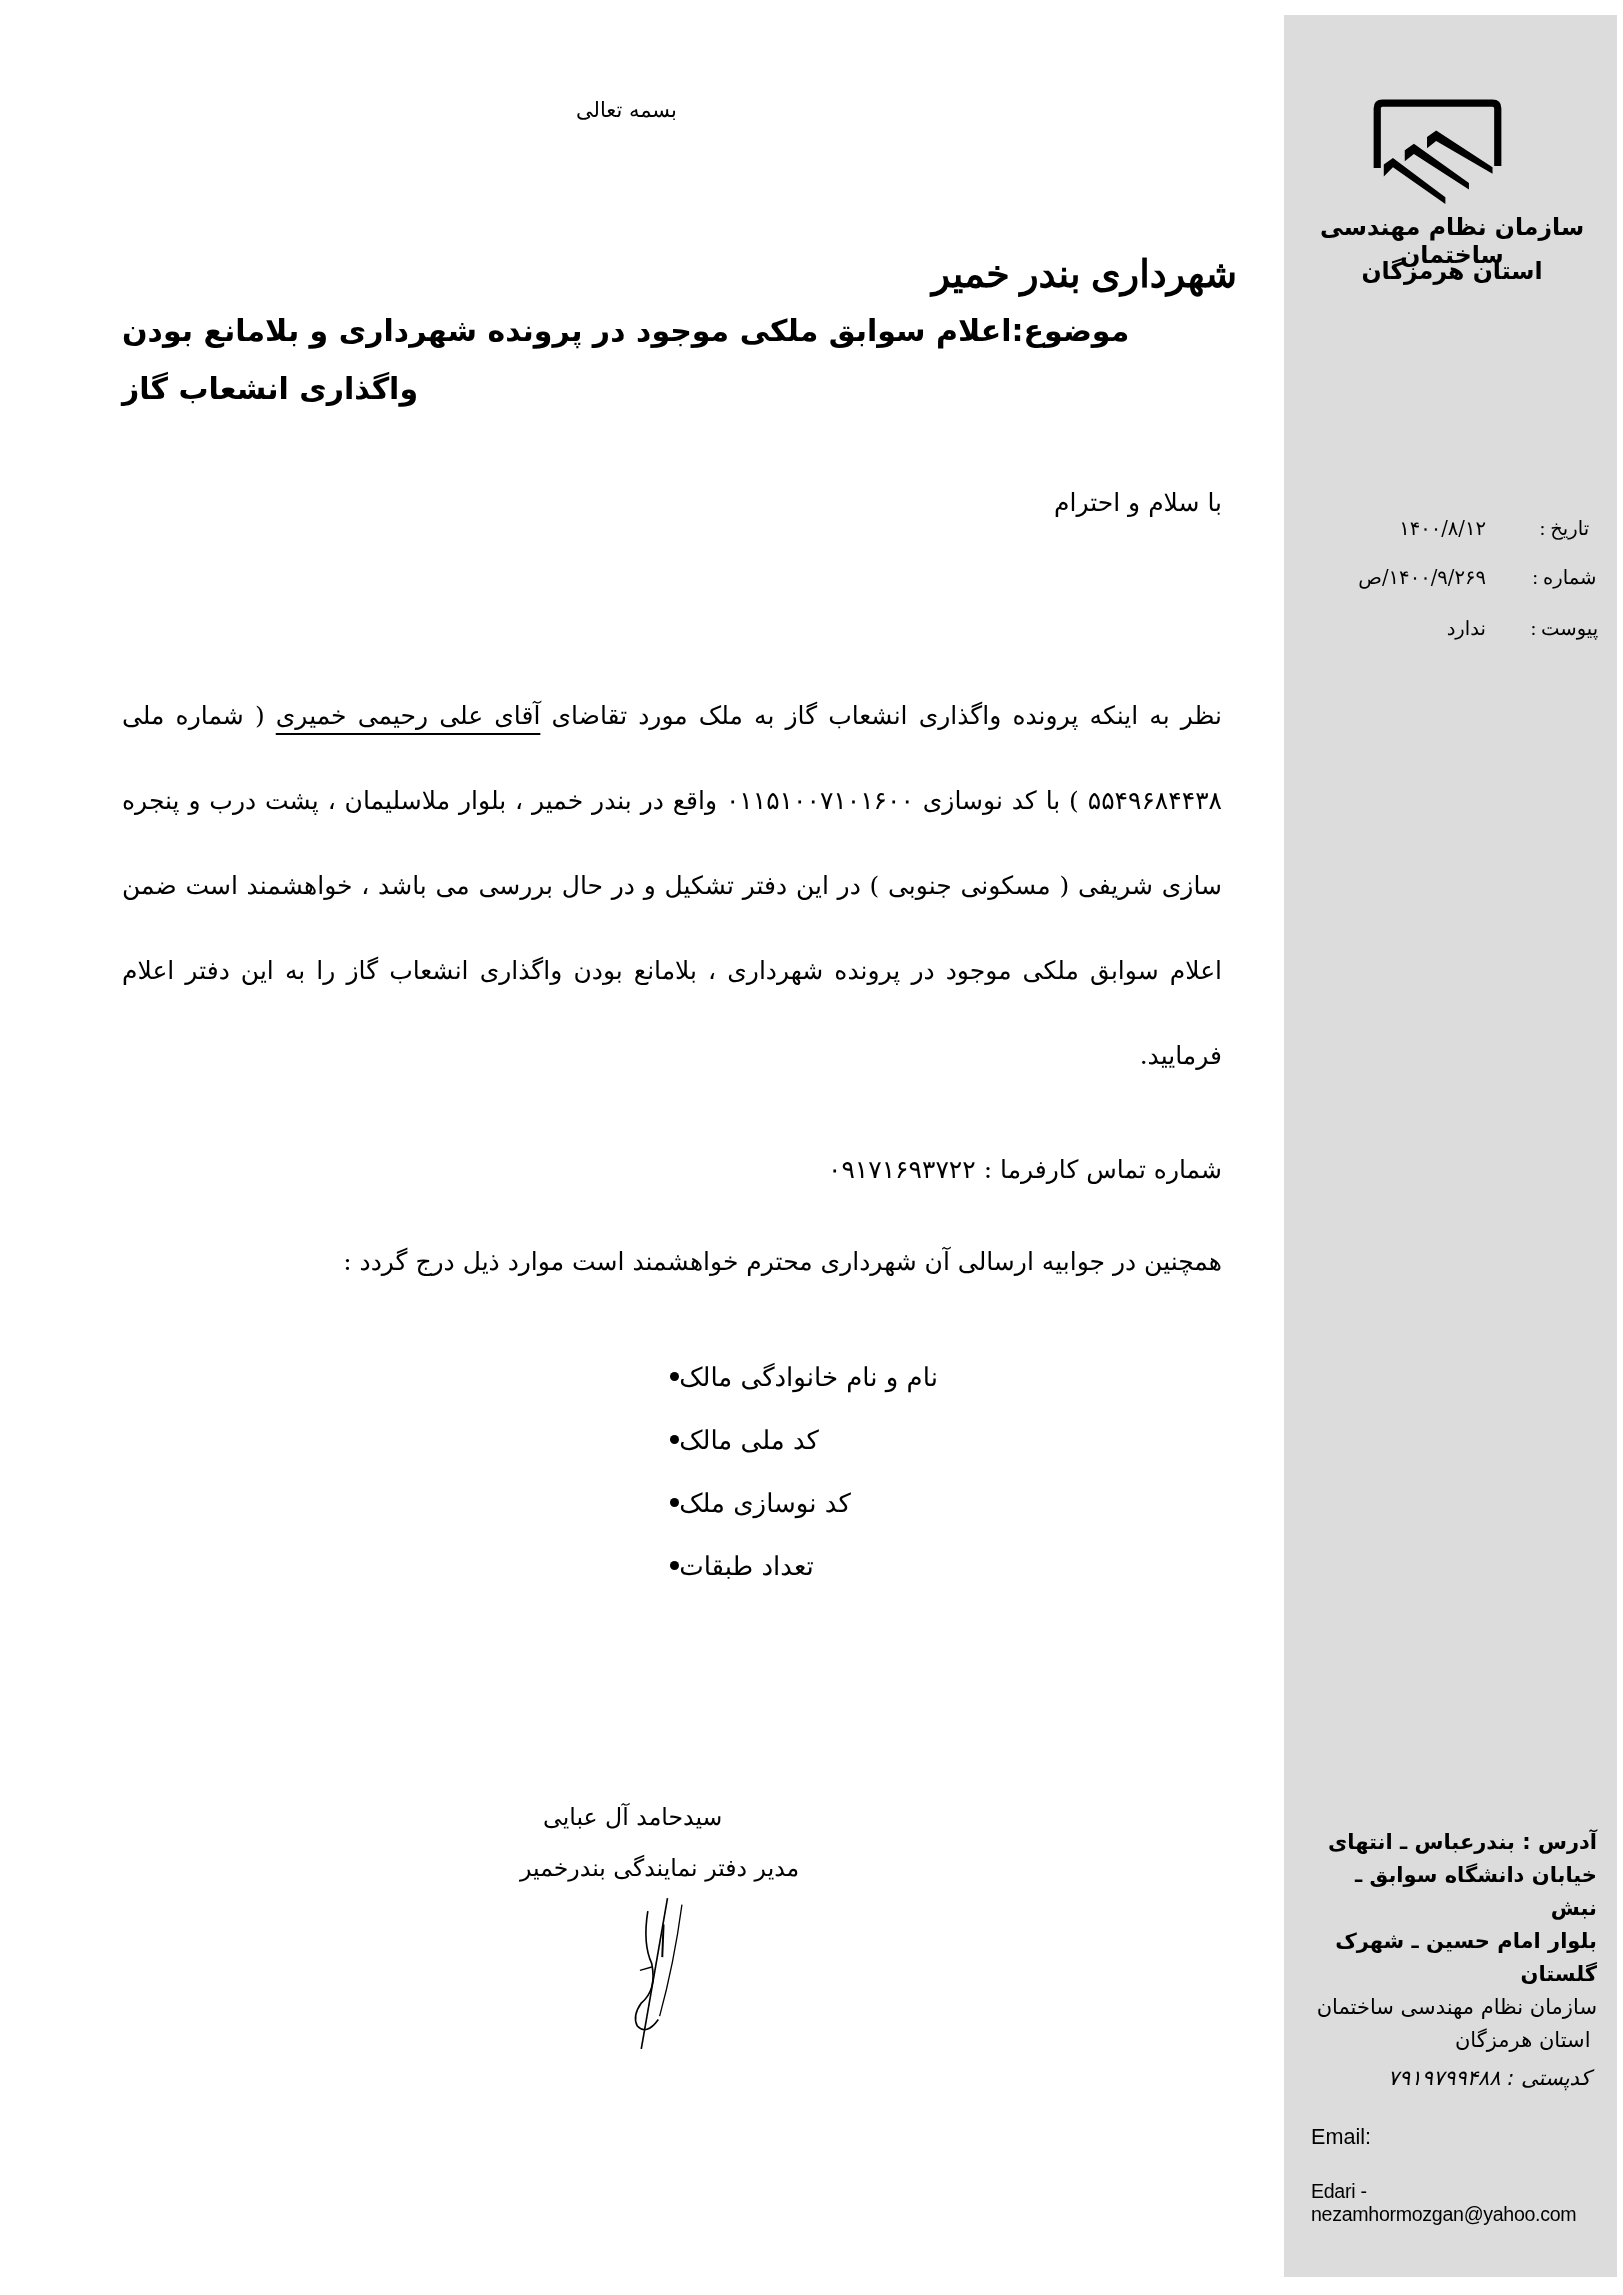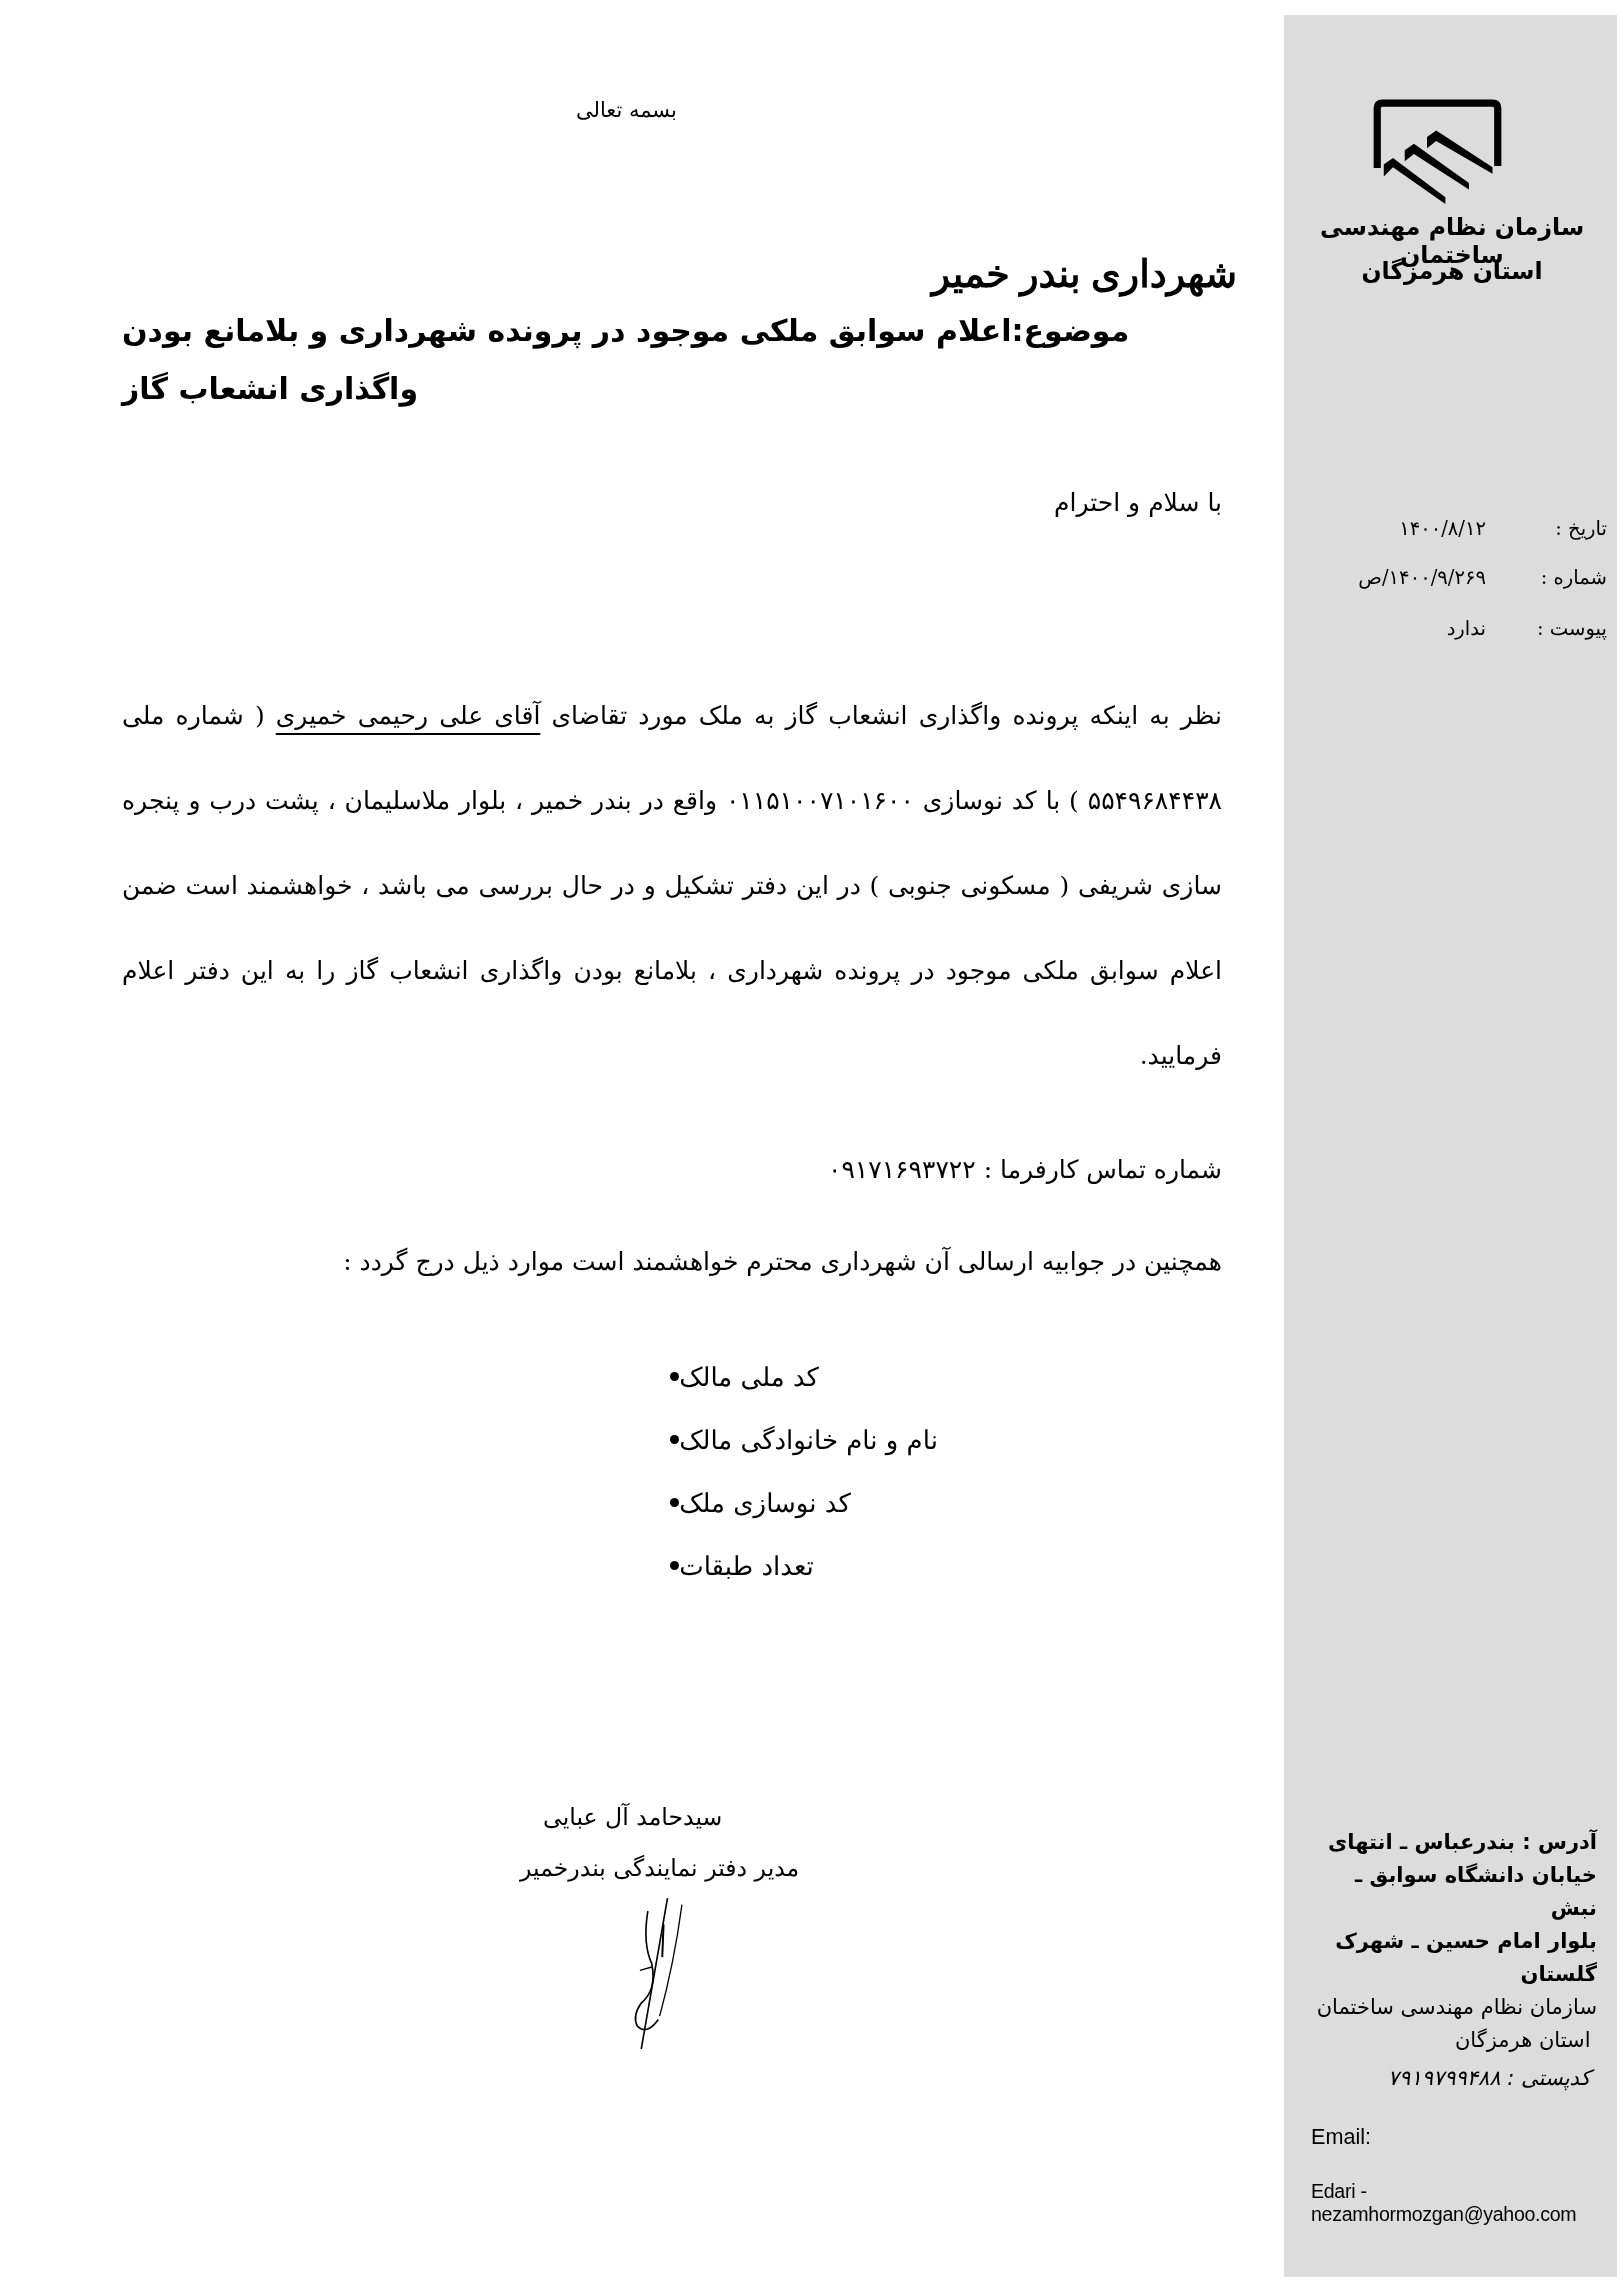--- a/index.html
+++ b/index.html
@@ -14,21 +14,21 @@
     .side-panel {
       position:absolute; left:1284px; top:15px; width:333px; height:2262px;
       background:#dcdcdc;
     }
     .logo { position:absolute; left:1372px; top:99px; width:131px; height:105px; }
     .org-name {
       position:absolute; right:10.5px; width:321px; text-align:center;
       font-family:"DejaVu Sans", sans-serif; font-weight:bold; font-size:23.6px;
     }
     .meta-row { position:absolute; font-family:"DejaVu Serif", serif; font-size:19.6px; }
-    .meta-label { position:absolute; right:0; width:85px; text-align:right; }
+    .meta-label { position:absolute; right:0; width:85px; text-align:center;font-family:Liberation Serif, serif; }
     .meta-value { position:absolute; text-align:right; }
 
     .address {
       position:absolute; left:1309px; top:1826px; width:288px;
       font-family:"DejaVu Sans", sans-serif; font-size:21px; line-height:33px;
       text-align:right; direction:rtl;
     }
     .address .plain { font-weight:normal; }
     .address .bold { font-weight:bold; }
     .email-label {
@@ -119,25 +119,25 @@
 
 <div class="body-text rtl"><span>نظر به اینکه پرونده واگذاری انشعاب گاز به ملک مورد تقاضای </span><span class="underlined">آقای علی رحیمی خمیری</span><span> ( شماره ملی ۵۵۴۹۶۸۴۴۳۸ )  با کد نوسازی ۰۱۱۵۱۰۰۷۱۰۱۶۰۰ واقع در بندر خمیر ، بلوار ملاسلیمان ، پشت درب و پنجره سازی شریفی ( مسکونی جنوبی ) در این دفتر تشکیل و در حال بررسی می باشد ، خواهشمند است ضمن اعلام سوابق ملکی موجود در پرونده شهرداری ، بلامانع بودن واگذاری انشعاب گاز را به این دفتر اعلام فرمایید.</span></div>
 
 <div class="contact rtl">شماره تماس کارفرما : ۰۹۱۷۱۶۹۳۷۲۲</div>
 
 <div class="also rtl">همچنین در جوابیه ارسالی آن شهرداری محترم خواهشمند است موارد ذیل درج گردد :</div>
 
 <ul class="req-list rtl">
   <li class="req-item">
     <span class="bullet-icon"></span>
-    <span class="req-label">کد ملی مالک</span>
+    <span class="req-label">نام و نام خانوادگی مالک</span>
   </li>
   <li class="req-item">
     <span class="bullet-icon"></span>
-    <span class="req-label">نام و نام خانوادگی مالک</span>
+    <span class="req-label">کد ملی مالک</span>
   </li>
   <li class="req-item">
     <span class="bullet-icon"></span>
     <span class="req-label">کد نوسازی ملک</span>
   </li>
   <li class="req-item">
     <span class="bullet-icon"></span>
     <span class="req-label">تعداد طبقات</span>
   </li>
 </ul>

